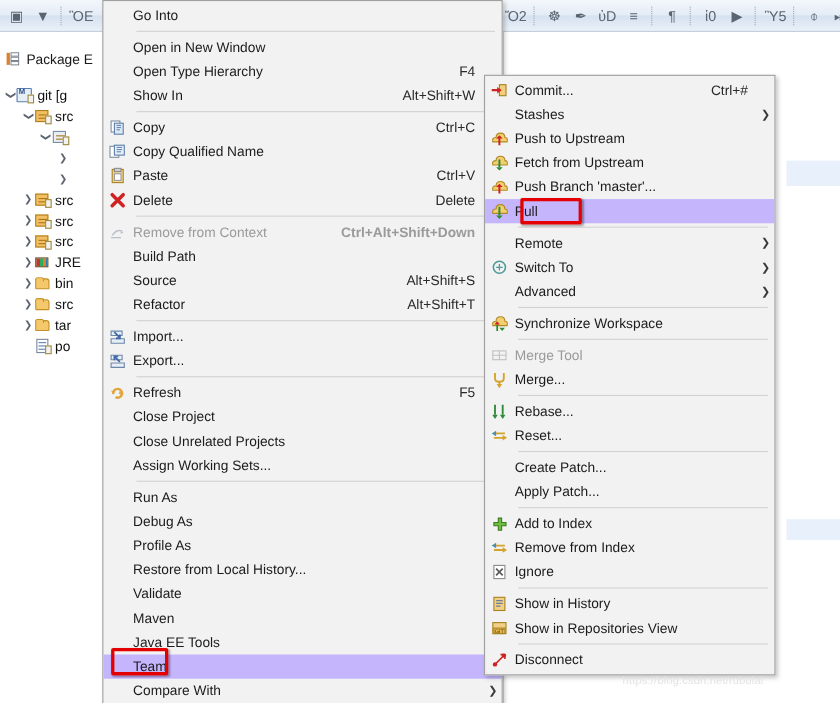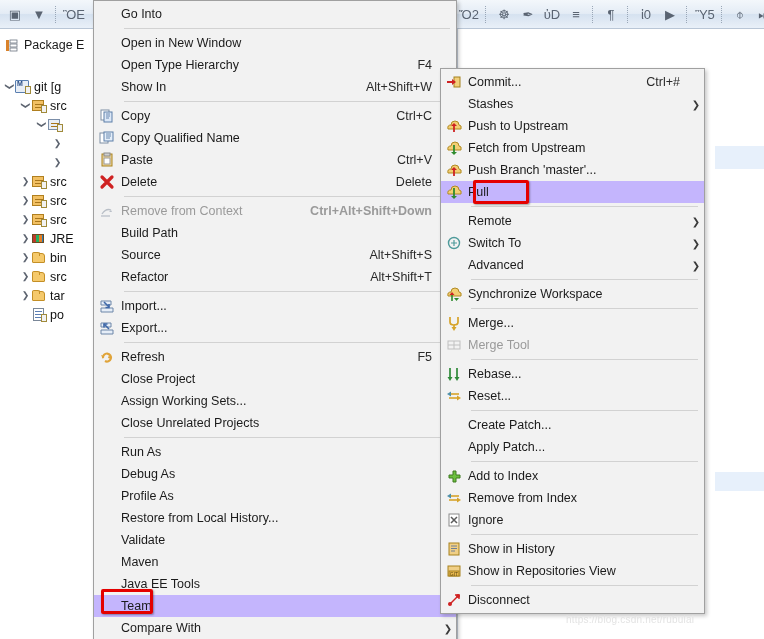--- a/index.html
+++ b/index.html
@@ -26,21 +26,21 @@
   }
   .tb-sep { width: 3px; height: 17px; border-left: 1px dotted #9aa7b7; margin: 0 3px; }
 
   
   .left-panel {
     position: absolute; left: 0; top: 29px; width: 458px; height: 610px;
     background: #ffffff; border-right: 1px solid #c3ccd8;
   }
   .pe-tab {
     position: absolute; left: 0; top: 9px; height: 23px;
-    display: flex; align-items: flex-start; gap: 5px; padding-left: 4px;
+    display: flex; align-items: flex-end; gap: 5px; padding-left: 4px;
     font-size: 12.5px; color: #1a1a1a; white-space: nowrap;
   }
   .pe-tab-icon { width: 15px; height: 15px; position: relative; }
   .tree { position: absolute; left: 0; top: 48px; width: 458px; }
   .tree-row {
     display: flex; align-items: center; height: 19px;
     font-size: 12.5px; white-space: nowrap; color: #111;
   }
   .tw { display: inline-block; width: 11px; text-align: center; color: #5d6470;
         font-size: 9px; line-height: 1; flex: 0 0 11px; }
@@ -447,27 +447,27 @@
         <span class="mi-arrow empty">❯</span>
       </div>
       <div class="menu-item">
         <span class="mi-icon"></span>
         <span class="mi-label">Close Project</span>
         <span class="mi-accel"></span>
         <span class="mi-arrow empty">❯</span>
       </div>
       <div class="menu-item">
         <span class="mi-icon"></span>
+        <span class="mi-label">Close Unrelated Projects</span>
+        <span class="mi-accel"></span>
+        <span class="mi-arrow empty">❯</span>
+      </div>
+      <div class="menu-item">
+        <span class="mi-icon"></span>
         <span class="mi-label">Assign Working Sets...</span>
-        <span class="mi-accel"></span>
-        <span class="mi-arrow empty">❯</span>
-      </div>
-      <div class="menu-item">
-        <span class="mi-icon"></span>
-        <span class="mi-label">Close Unrelated Projects</span>
         <span class="mi-accel"></span>
         <span class="mi-arrow empty">❯</span>
       </div>
       <div class="menu-sep"></div>
       <div class="menu-item">
         <span class="mi-icon"></span>
         <span class="mi-label">Run As</span>
         <span class="mi-accel"></span>
         <span class="mi-arrow">❯</span>
       </div>
@@ -620,41 +620,41 @@
             <path d="M6 15 V9" stroke="#2e8b2e" stroke-width="1.6"></path>
             <path d="M6 6 l2.5 3 -5 0 z" fill="#cf2222"></path>
             <path d="M10.5 15 l2.5 -3 -5 0 z" fill="#2e8b2e"></path>
           </svg>
         </span>
         <span class="mi-label">Synchronize Workspace</span>
         <span class="mi-accel"></span>
         <span class="mi-arrow empty">❯</span>
       </div>
       <div class="menu-sep"></div>
+      <div class="menu-item disabled">
+        <span class="mi-icon">
+          <svg width="16" height="16" viewBox="0 0 16 16">
+            <rect x="2" y="4" width="12" height="8" fill="#f2f2f2" stroke="#c0c0c0"></rect>
+            <path d="M8 4 v8" stroke="#c0c0c0"></path>
+            <path d="M2 8 h12" stroke="#c0c0c0"></path>
+          </svg>
+        </span>
+        <span class="mi-label">Merge Tool</span>
+        <span class="mi-accel"></span>
+        <span class="mi-arrow empty">❯</span>
+      </div>
       <div class="menu-item">
         <span class="mi-icon">
           <svg width="16" height="16" viewBox="0 0 16 16">
             <path d="M4 2 v5 q0 3 4 3 v4" fill="none" stroke="#d6a32a" stroke-width="1.7"></path>
             <path d="M12 2 v5 q0 3 -4 3" fill="none" stroke="#d6a32a" stroke-width="1.7"></path>
             <path d="M8 16 l2.5 -4 -5 0 z" fill="#d6a32a"></path>
           </svg>
         </span>
         <span class="mi-label">Merge...</span>
-        <span class="mi-accel"></span>
-        <span class="mi-arrow empty">❯</span>
-      </div>
-      <div class="menu-item disabled">
-        <span class="mi-icon">
-          <svg width="16" height="16" viewBox="0 0 16 16">
-            <rect x="2" y="4" width="12" height="8" fill="#f2f2f2" stroke="#c0c0c0"></rect>
-            <path d="M8 4 v8" stroke="#c0c0c0"></path>
-            <path d="M2 8 h12" stroke="#c0c0c0"></path>
-          </svg>
-        </span>
-        <span class="mi-label">Merge Tool</span>
         <span class="mi-accel"></span>
         <span class="mi-arrow empty">❯</span>
       </div>
       <div class="menu-sep"></div>
       <div class="menu-item">
         <span class="mi-icon">
           <svg width="16" height="16" viewBox="0 0 16 16">
             <path d="M4 2 v9 M11 2 v9" stroke="#2f8a3a" stroke-width="1.7"></path>
             <path d="M4 15 l2.5 -4 -5 0 z" fill="#2f8a3a"></path>
             <path d="M11 15 l2.5 -4 -5 0 z" fill="#2f8a3a"></path>

